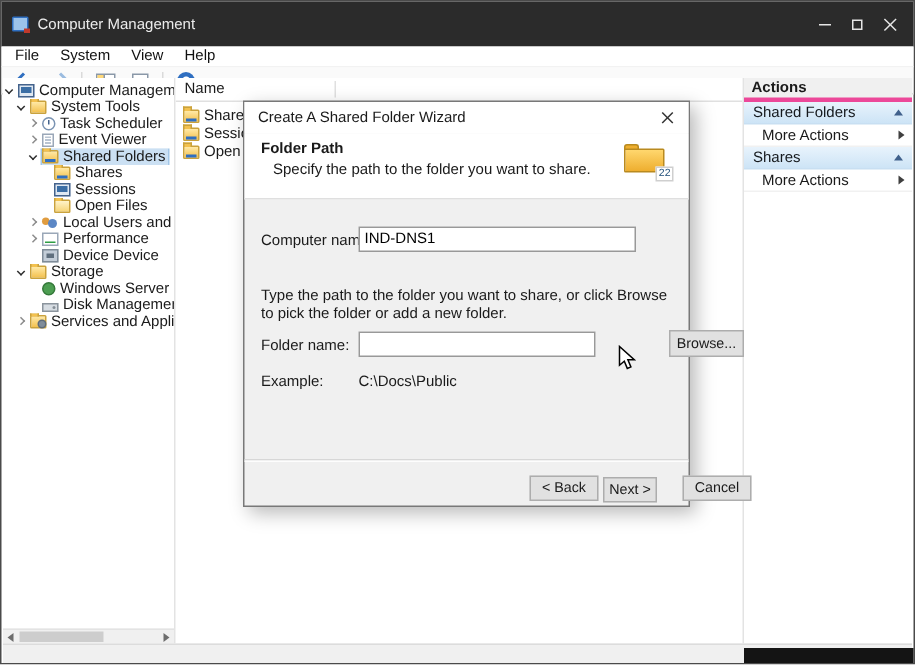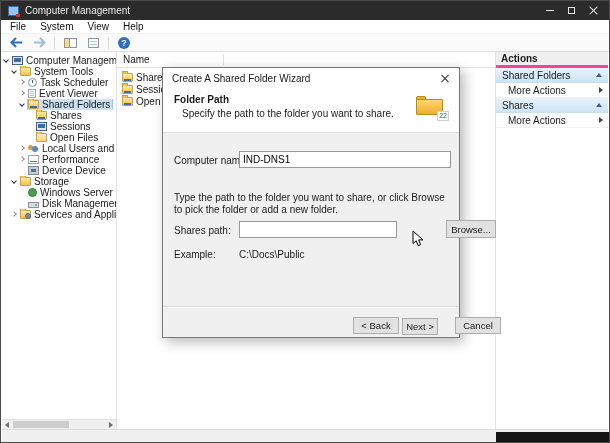--- a/index.html
+++ b/index.html
@@ -1,21 +1,21 @@
 <!DOCTYPE html>
 <html><head>
 <meta charset="utf-8">
 <style>
   html,body{margin:0;padding:0;}
   body{width:610px;height:443px;position:relative;font-family:"Liberation Sans",sans-serif;background:#fff;overflow:hidden;}
   *{box-sizing:border-box;}
   .window{position:absolute;inset:0;border:1px solid #4a4a4a;background:#fff;}
 
   
-  .titlebar{height:19px;background:#2b2b2b;color:#ececec;display:flex;align-items:center;padding:0 7px;font-size:10px;}
+  .titlebar{height:30px;background:#2b2b2b;color:#ececec;display:flex;align-items:center;padding:0 7px;font-size:10px;}
   .app-icon{width:11px;height:10px;background:#2f6fc1;border-radius:1px;position:relative;margin-right:6px;flex:none;}
   .app-icon::before{content:"";position:absolute;inset:1px;background:#9cc3ea;}
   .app-icon::after{content:"";position:absolute;right:-1px;bottom:-1px;width:4px;height:3px;background:#c0392b;}
   .win-controls{margin-left:auto;display:flex;gap:14px;align-items:center;padding-right:4px;}
   .glyph-min{width:8px;height:1px;background:#e6e6e6;}
   .glyph-max{width:7px;height:7px;border:1px solid #e6e6e6;}
   .glyph-x{position:relative;width:9px;height:9px;}
   .glyph-x::before,.glyph-x::after{content:"";position:absolute;left:-1px;right:-1px;top:4px;height:1px;background:#e6e6e6;}
   .glyph-x::before{transform:rotate(45deg);}
   .glyph-x::after{transform:rotate(-45deg);}
@@ -345,25 +345,25 @@
       <span class="dlg-heading">Folder Path</span>
       <span class="dlg-sub">Specify the path to the folder you want to share.</span>
       <span class="dlg-folder">
         <span class="tab"></span>
           <span class="base"></span>
         <span class="badge">22</span>
       </span>
     </div>
 
     <span class="dlg-label" style="left:11px;top:87px">Computer name:</span>
-    <input class="txt" style="left: 76px; top: 83px; width: 212px;" readonly="" value="IND-DNS1">
+    <input class="txt" style="left: 76px; top: 83px; width: 185px;" readonly="" value="IND-DNS1">
 
     <div class="dlg-instruction">Type the path to the folder you want to share, or click Browse to pick the folder or add a new folder.</div>
 
-    <span class="dlg-label" style="left:11px;top:157px">Shares path:</span>
+    <span class="dlg-label" style="left:11px;top:157px">Folder name:</span>
     <input class="txt" style="left: 76px; top: 153px; width: 158px;" value="">
     <button class="btn" style="left:239px;top:152px;width:50px;height:18px">Browse...</button>
 
     <span class="dlg-label" style="left:11px;top:181px">Example:</span>
     <span class="dlg-label" style="left:76px;top:181px">C:\Docs\Public</span>
 
     <div class="dlg-sep"></div>
 
     <button class="btn" style="left:146px;top:249px;width:46px">&lt; Back</button>
     <button class="btn" style="left:195px;top:250px;width:36px">Next &gt;</button>

